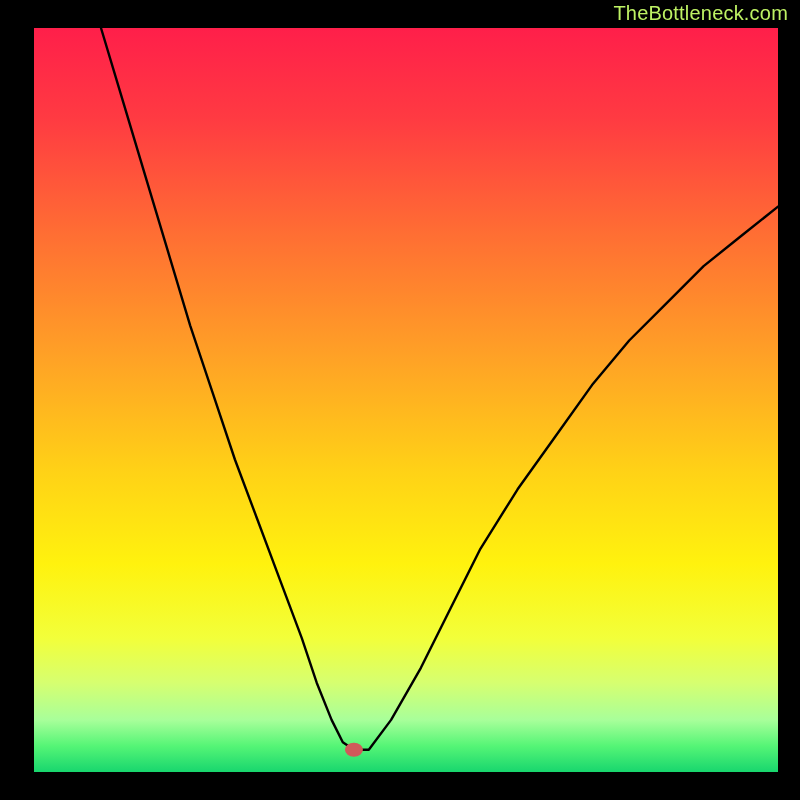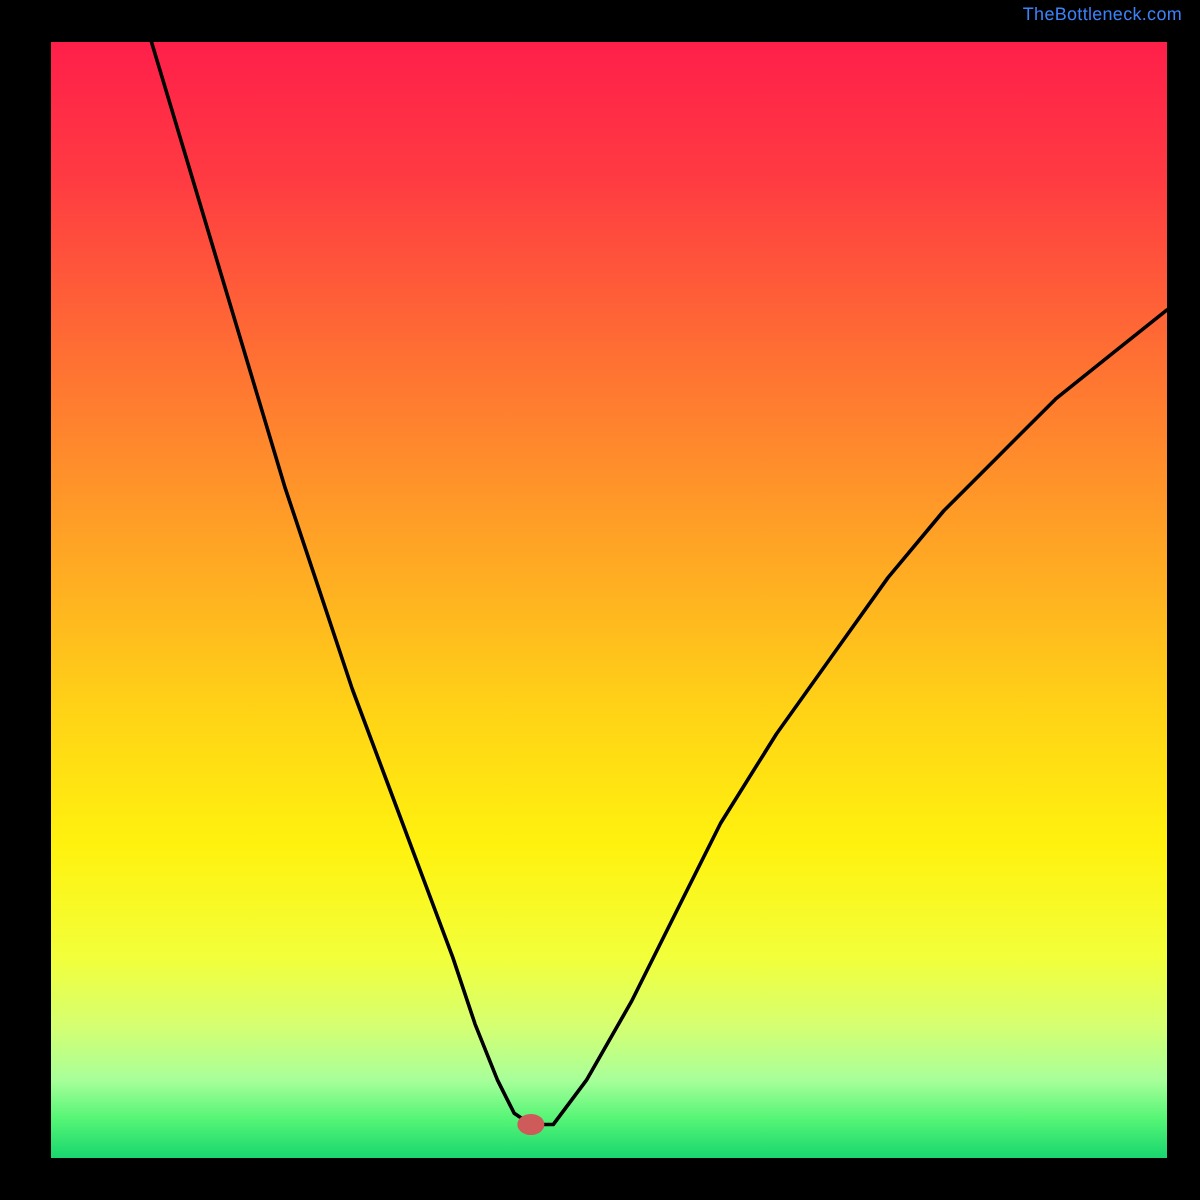--- a/index.html
+++ b/index.html
@@ -14,22 +14,22 @@
   .frame {
     position: relative;
     width: 800px;
     height: 800px;
     background: #000;
   }
   .watermark {
     position: absolute;
     top: 2px;
     right: 12px;
-    color: #3b82f6;
-    font-size: 12px;
+    color: #bef264;
+    font-size: 20px;
     font-weight: 500;
     letter-spacing: 0.2px;
     z-index: 5;
   }
   svg {
     display: block;
     position: absolute;
     left: 0;
     top: 0;
   }

